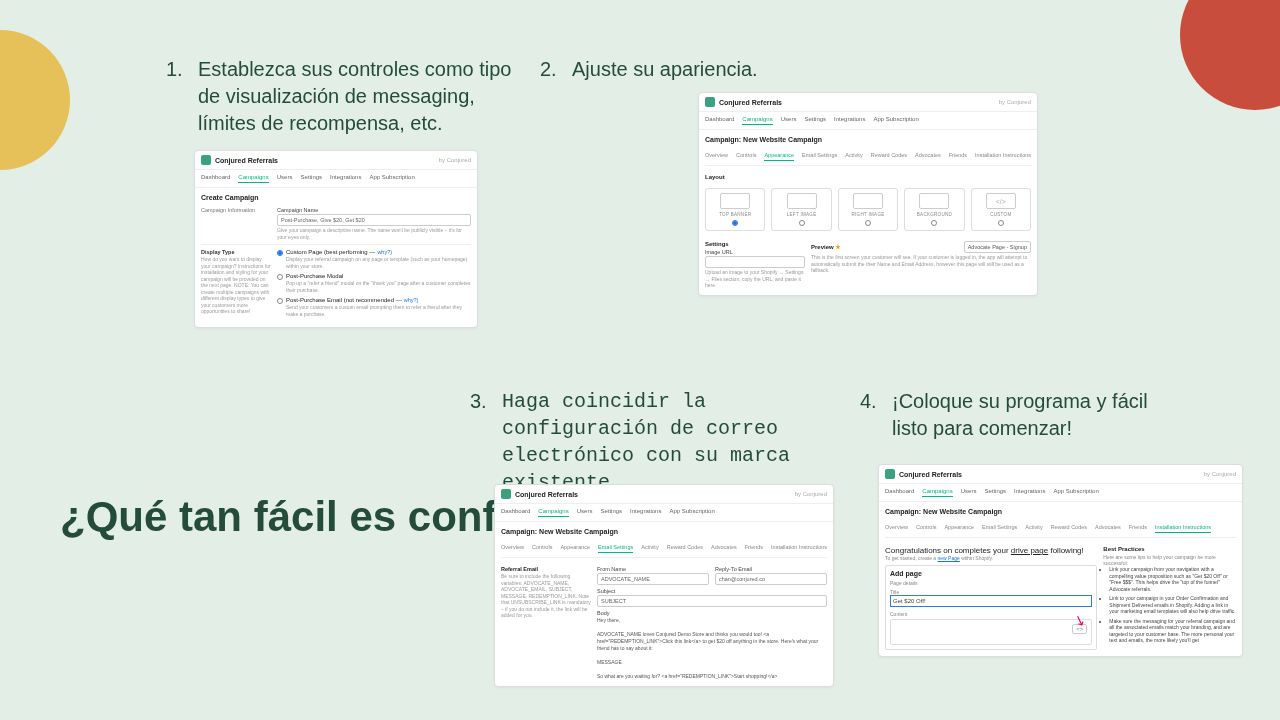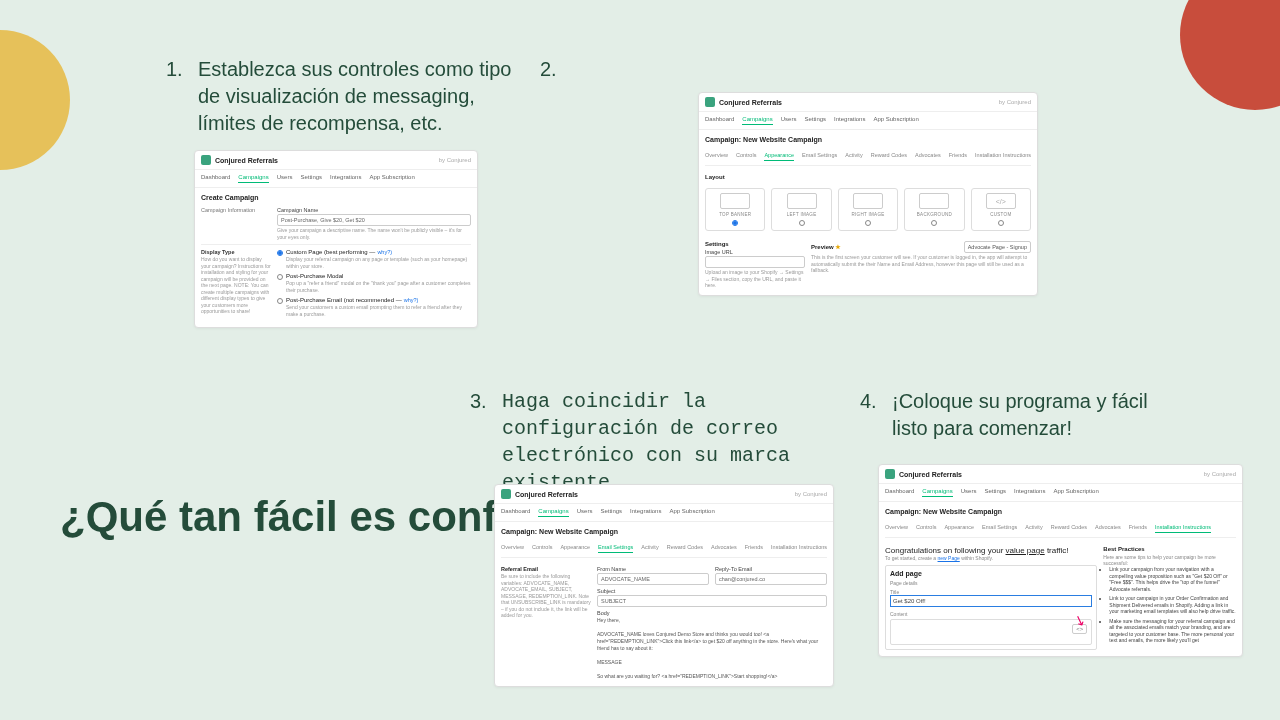--- a/index.html
+++ b/index.html
@@ -144,20 +144,21 @@
           </div>
         </div>
       </div>
     </div>
   </div>
 </div>
 
 <div class="step step2">
   <div class="step-head">
     <div class="step-num">2.</div>
+    <div class="step-text">Ajuste su apariencia.</div>
   </div>
 </div>
 <div class="shot shot2">
   <div class="shot-head">
     <div class="shot-title">
         <div class="shot-logo"></div>
         <span>Conjured Referrals</span>
       </div>
     <div class="shot-by">by Conjured</div>
   </div>
@@ -324,21 +325,21 @@
       <span>Email Settings</span>
       <span>Activity</span>
       <span>Reward Codes</span>
       <span>Advocates</span>
       <span>Friends</span>
       <span class="sel">Installation Instructions</span>
     </div>
     <div class="two-col">
       <div class="panel" style="flex:1.6; position:relative;">
         <div class="congrats">
-          <span>Congratulations on following your </span><span class="u">value page</span><span> traffic!</span>
+          <span>Congratulations on completes your </span><span class="u">drive page</span><span> following!</span>
         </div>
         <div class="tiny">
           <span>To get started, create a </span><span style="color:#1a73e8;text-decoration:underline;">new Page</span><span> within Shopify.</span>
         </div>
         <div class="add-page-box" style="margin-top:4px;">
           <div style="font-size:7px;font-weight:600;color:#222;">Add page</div>
           <div class="tiny" style="margin-top:3px;">Page details</div>
           <div class="tiny" style="margin-top:3px;">Title</div>
           <div class="title-input">Get $20 Off!</div>
           <div class="tiny" style="margin-top:4px;">Content</div>

